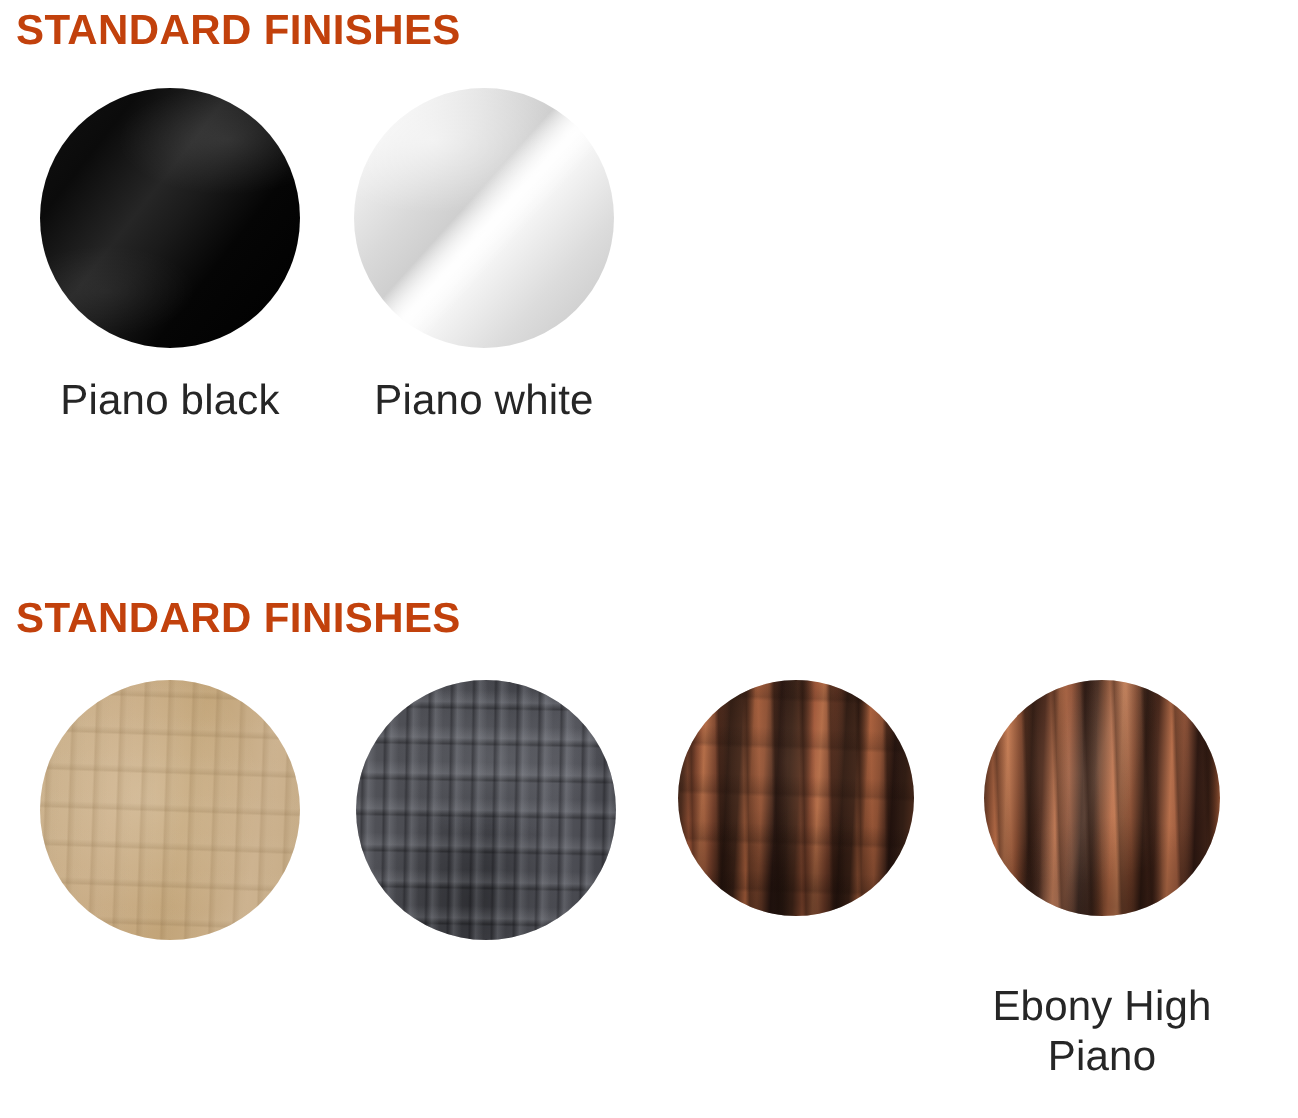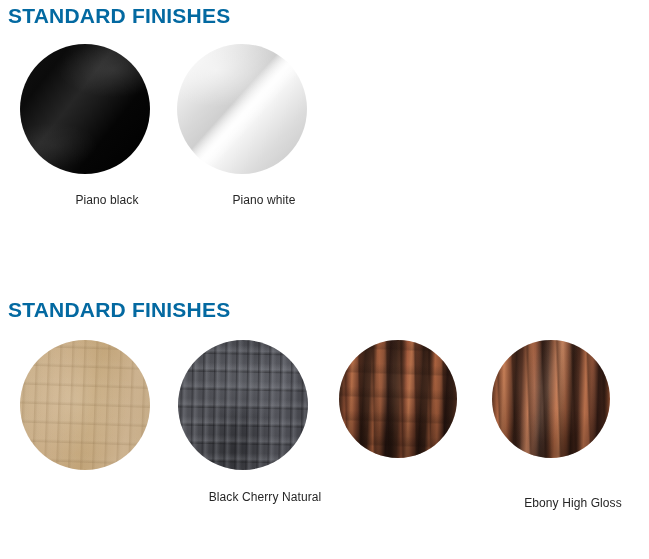--- a/index.html
+++ b/index.html
@@ -17,21 +17,21 @@
   }
 
   .page { position: relative; width: 649px; height: 559px; }
 
   .section-heading {
     position: absolute;
     left: 8px;
     font-size: 21px;
     font-weight: bold;
     letter-spacing: 0.2px;
-    color: #0369a1;
+    color: #c2410c;
     white-space: nowrap;
   }
   #heading-1 { top: 4px; }
   #heading-2 { top: 298px; }
 
   .swatch-row { position: absolute; left: 0; width: 649px; }
   #row-piano { top: 44px; }
   #row-wood  { top: 340px; }
 
   .swatch { position: absolute; top: 0; }
@@ -43,26 +43,25 @@
     display: block;
   }
   .disc .tex {
     position: absolute;
     inset: 0;
   }
 
   .caption {
     position: absolute;
     text-align: center;
-    font-size: 12px;
+    font-size: 21px;
     font-weight: normal;
     color: #262626;
     line-height: 25px;
     letter-spacing: 0.1px;
-    margin-left: 22px;
   }
 
   
   #disc-piano-black {
     width: 130px; height: 130px;
     background:
       linear-gradient(128deg,
         #121212 0%, #0b0b0b 22%,
         #262626 42%, #1b1b1b 52%,
         #050505 68%, #000000 100%);
@@ -230,31 +229,30 @@
     <div class="swatch" style="left:20px;">
       <span class="disc" id="disc-cherry-natural">
         <span class="tex"></span>
       </span>
     </div>
 
     <div class="swatch" style="left:178px;">
       <span class="disc" id="disc-black-cherry-natural">
         <span class="tex"></span>
       </span>
-      <div class="caption" style="left:-6px; top:145px; width:142px;">Black Cherry Natural</div>
     </div>
 
     <div class="swatch" style="left:339px;">
       <span class="disc" id="disc-ebony-natural">
         <span class="tex"></span>
       </span>
     </div>
 
     <div class="swatch" style="left:492px;">
       <span class="disc" id="disc-ebony-high-gloss">
         <span class="tex"></span>
       </span>
-      <div class="caption" style="left:-19px; top:151px; width:156px;">Ebony High Gloss</div>
+      <div class="caption" style="left:-19px; top:151px; width:156px;">Ebony High Piano</div>
     </div>
 
   </div>
 
 </div>
 
 </body></html>

